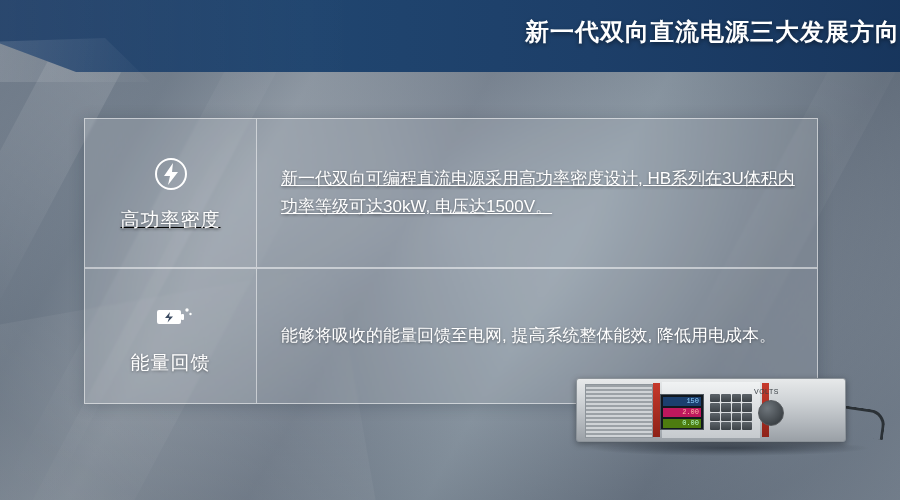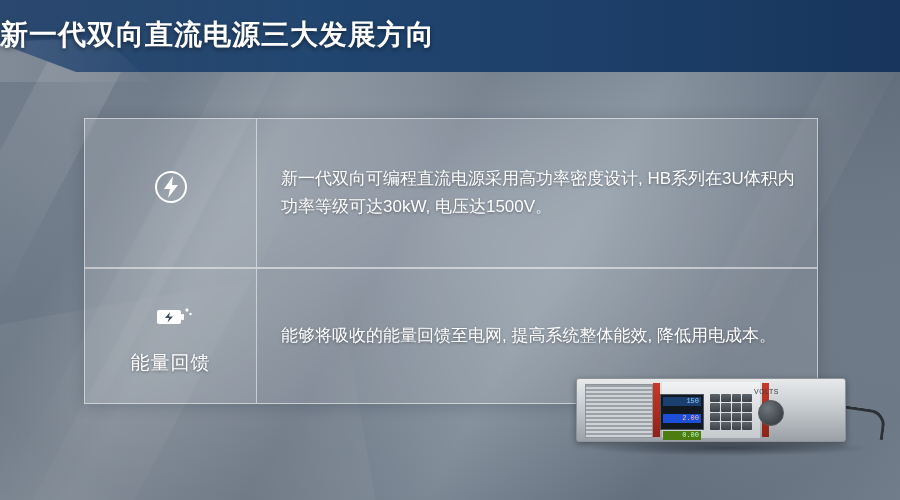--- a/index.html
+++ b/index.html
@@ -65,23 +65,23 @@
     position: absolute;
     left: 0; top: 38px;
     width: 150px; height: 44px;
     background: linear-gradient(100deg, rgba(255,255,255,0.35), rgba(255,255,255,0.05));
     clip-path: polygon(0 8%, 70% 0, 100% 100%, 0 100%);
     opacity: .35;
   }
   .header .title {
     position: absolute;
     left: 0; right: 0; top: 16px;
-    text-align: left;
+    text-align: right;
     color: #ffffff;
-    font-size: 28px;
+    font-size: 24px;
     font-weight: bold;
     letter-spacing: 1px;
     text-shadow: 0 2px 4px rgba(0,0,0,0.45);
   }
 
   
   .card {
     position: absolute;
     left: 84px; top: 118px;
     width: 732px;
@@ -125,21 +125,21 @@
   .cell-text {
     flex: 1 1 auto;
     padding: 22px 22px 22px 24px;
     color: #ffffff;
     font-size: 17px;
     line-height: 1.65;
     text-shadow: 0 1px 3px rgba(0,0,0,0.4);
     display: flex;
     align-items: center;
   }
-  .row.r1 .cell-icon, .row.r1 .cell-text { min-height: 104px; }
+  .row.r1 .cell-icon, .row.r1 .cell-text { min-height: 104px; text-decoration: underline; }
   .row.r2 .cell-icon, .row.r2 .cell-text { min-height: 90px; }
   .row.r3 .cell-icon, .row.r3 .cell-text { min-height: 90px; }
 
   
   .device {
     position: absolute;
     left: 576px; top: 378px;
     width: 296px; height: 74px;
   }
   .device .shadow {
@@ -192,27 +192,27 @@
   }
   .device .screen {
     position: absolute;
     right: 56px; top: 12px; width: 44px; height: 36px;
     background: #11181f;
     border: 1px solid #4d565e;
     padding: 2px;
     box-sizing: border-box;
   }
   .device .screen .ln {
-    height: 9px; margin-bottom: 8px;
+    height: 9px; margin-bottom: 2px;
     font-size: 7px; line-height: 9px; text-align: right;
     padding-right: 2px;
     font-family: "Liberation Mono", monospace;
   }
   .device .screen .ln.a { background: #1b3f6e; color: #8fd0ff; }
-  .device .screen .ln.b { background: #1d4ed8; color: #ffb9a8; }
+  .device .screen .ln.b { background: #be185d; color: #ffb9a8; }
   .device .screen .ln.c { background: #4d7c0f; color: #b6ffcd; }
   .device .keys {
     position: absolute;
     right: 8px; top: 12px; width: 42px; height: 36px;
     display: grid;
     grid-template-columns: repeat(4, 1fr);
     grid-template-rows: repeat(4, 1fr);
     gap: 1px;
   }
   .device .keys i {
@@ -261,20 +261,21 @@
   <div class="card">
 
     <div class="row r1">
       <div class="cell-icon">
         <span class="glyph">
           <svg width="44" height="44" viewBox="0 0 44 44">
             <circle cx="22" cy="22" r="15" fill="none" stroke="#ffffff" stroke-width="2"></circle>
             <path d="M24 11 L15 24 L21 24 L19 33 L29 20 L23 20 Z" fill="#ffffff"></path>
           </svg>
         </span>
+        <span class="lbl">高功率密度</span>
       </div>
       <div class="cell-text">新一代双向可编程直流电源采用高功率密度设计, HB系列在3U体积内功率等级可达30kW, 电压达1500V。</div>
     </div>
 
     <div class="row r2">
     </div>
 
     <div class="row r3">
       <div class="cell-icon">
         <span class="glyph">

